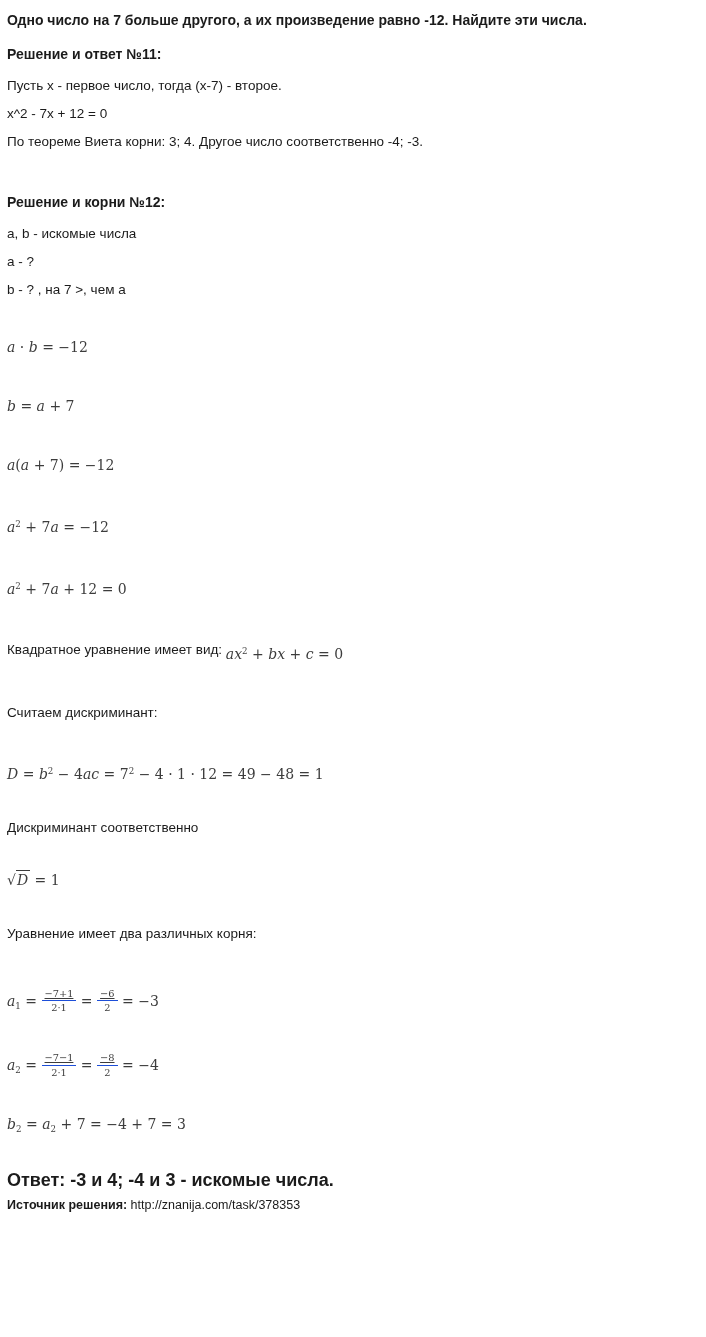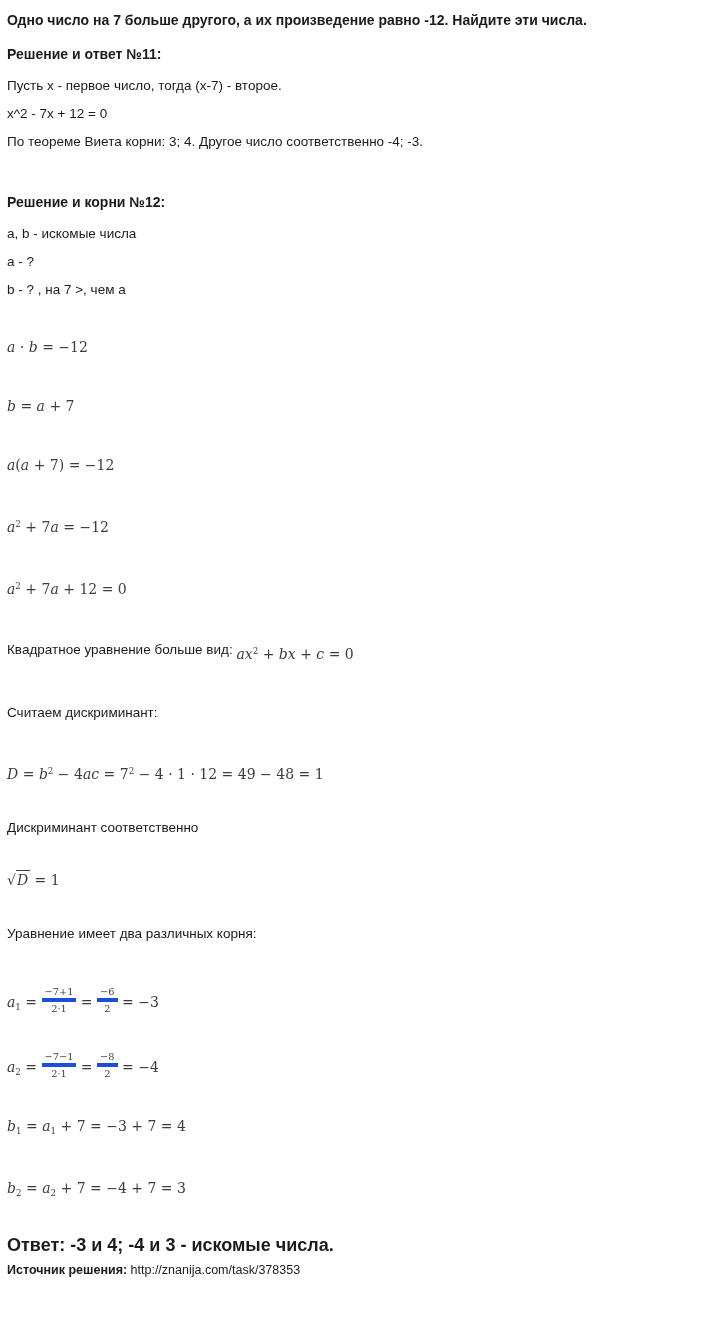--- a/index.html
+++ b/index.html
@@ -37,21 +37,21 @@
   .l-mixed + .l-text { margin-top: 40px; }
 
   .l-bold { font-weight: 700; margin-top: 33px; font-size: 18px; line-height: 17px; }
   .l-source { margin-top: 9px; font-size: 12.5px; line-height: 15px; }
 
   .mi { font-style: italic; }
   .mr { font-style: normal; }
   .msup { font-size: 62%; vertical-align: 0.6em; }
   .msub { font-size: 62%; vertical-align: -0.3em; }
   .mfrac { display: inline-block; vertical-align: -0.55em; text-align: center; font-size: 70%; line-height: 1.15; }
-  .mfrac .num { display: block; border-bottom: 4px solid #1d4ed8; padding: 0 3px 1px; }
+  .mfrac .num { display: block; border-bottom: 1px solid #1d4ed8; padding: 0 3px 1px; text-decoration: underline; }
   .mfrac .den { display: block; padding-top: 1px; }
   .msqrt .rad { font-style: normal; }
   .msqrt .arg { font-style: italic; border-top: 1px solid #3c3c3c; padding: 1px 2px 0 1px; }
   .inline-math { vertical-align: -5px; }
 </style>
 </head>
 <body>
 
 <div class="page">
   <div class="line l-title">Одно число на 7 больше другого, а их произведение равно -12. Найдите эти числа.</div>
@@ -62,26 +62,25 @@
       <div class="line l-text">По теореме Виета корни: 3; 4. Другое число соответственно -4; -3.</div>
       <div class="line l-heading">Решение и корни №12:</div>
       <div class="line l-text">a, b - искомые числа</div>
       <div class="line l-text">a - ?</div>
       <div class="line l-text">b - ? , на 7 &gt;, чем a</div>
       <div class="line l-math"><span class="math"><span class="mi">a</span><span class="mr"> · </span><span class="mi">b</span><span class="mr"> = −12</span></span></div>
       <div class="line l-math"><span class="math"><span class="mi">b</span><span class="mr"> = </span><span class="mi">a</span><span class="mr"> + 7</span></span></div>
       <div class="line l-math"><span class="math"><span class="mi">a</span><span class="mr">(</span><span class="mi">a</span><span class="mr"> + 7) = −12</span></span></div>
       <div class="line l-math"><span class="math"><span class="mi">a</span><span class="msup">2</span><span class="mr"> + 7</span><span class="mi">a</span><span class="mr"> = −12</span></span></div>
       <div class="line l-math"><span class="math"><span class="mi">a</span><span class="msup">2</span><span class="mr"> + 7</span><span class="mi">a</span><span class="mr"> + 12 = 0</span></span></div>
-      <div class="line l-mixed"><span>Квадратное уравнение больше вид: </span><span class="math inline-math"><span class="mi">ax</span><span class="msup">2</span><span class="mr"> + </span><span class="mi">bx</span><span class="mr"> + </span><span class="mi">c</span><span class="mr"> = 0</span></span></div>
+      <div class="line l-mixed"><span>Квадратное уравнение имеет вид: </span><span class="math inline-math"><span class="mi">ax</span><span class="msup">2</span><span class="mr"> + </span><span class="mi">bx</span><span class="mr"> + </span><span class="mi">c</span><span class="mr"> = 0</span></span></div>
       <div class="line l-text">Считаем дискриминант:</div>
       <div class="line l-math"><span class="math"><span class="mi">D</span><span class="mr"> = </span><span class="mi">b</span><span class="msup">2</span><span class="mr"> − 4</span><span class="mi">ac</span><span class="mr"> = 7</span><span class="msup">2</span><span class="mr"> − 4 · 1 · 12 = 49 − 48 = 1</span></span></div>
       <div class="line l-text">Дискриминант соответственно</div>
       <div class="line l-math has-sqrt"><span class="math"><span class="msqrt"><span class="rad">√</span><span class="arg">D</span></span><span class="mr"> = 1</span></span></div>
       <div class="line l-text">Уравнение имеет два различных корня:</div>
       <div class="line l-math has-frac"><span class="math"><span class="mi">a</span><span class="msub">1</span><span class="mr"> = </span><span class="mfrac"><span class="num">−7+1</span><span class="den">2·1</span></span><span class="mr"> = </span><span class="mfrac"><span class="num">−6</span><span class="den">2</span></span><span class="mr"> = −3</span></span></div>
       <div class="line l-math has-frac"><span class="math"><span class="mi">a</span><span class="msub">2</span><span class="mr"> = </span><span class="mfrac"><span class="num">−7−1</span><span class="den">2·1</span></span><span class="mr"> = </span><span class="mfrac"><span class="num">−8</span><span class="den">2</span></span><span class="mr"> = −4</span></span></div>
-      <div class="line l-math"><span class="math"><span class="mi">b</span><span class="msub">1</span><span class="mr"> = </span><span class="mi">a</span><span class="msub">1</span><span class="mr"> + 7 = −3 + 7 = 4</span></span></div>
       <div class="line l-math"><span class="math"><span class="mi">b</span><span class="msub">2</span><span class="mr"> = </span><span class="mi">a</span><span class="msub">2</span><span class="mr"> + 7 = −4 + 7 = 3</span></span></div>
       <div class="line l-bold">Ответ: -3 и 4; -4 и 3 - искомые числа.</div>
       <div class="line l-source"><span class="b">Источник решения:</span><span> http://znanija.com/task/378353</span></div>
     </div>
 </div>
 
 </body></html>

